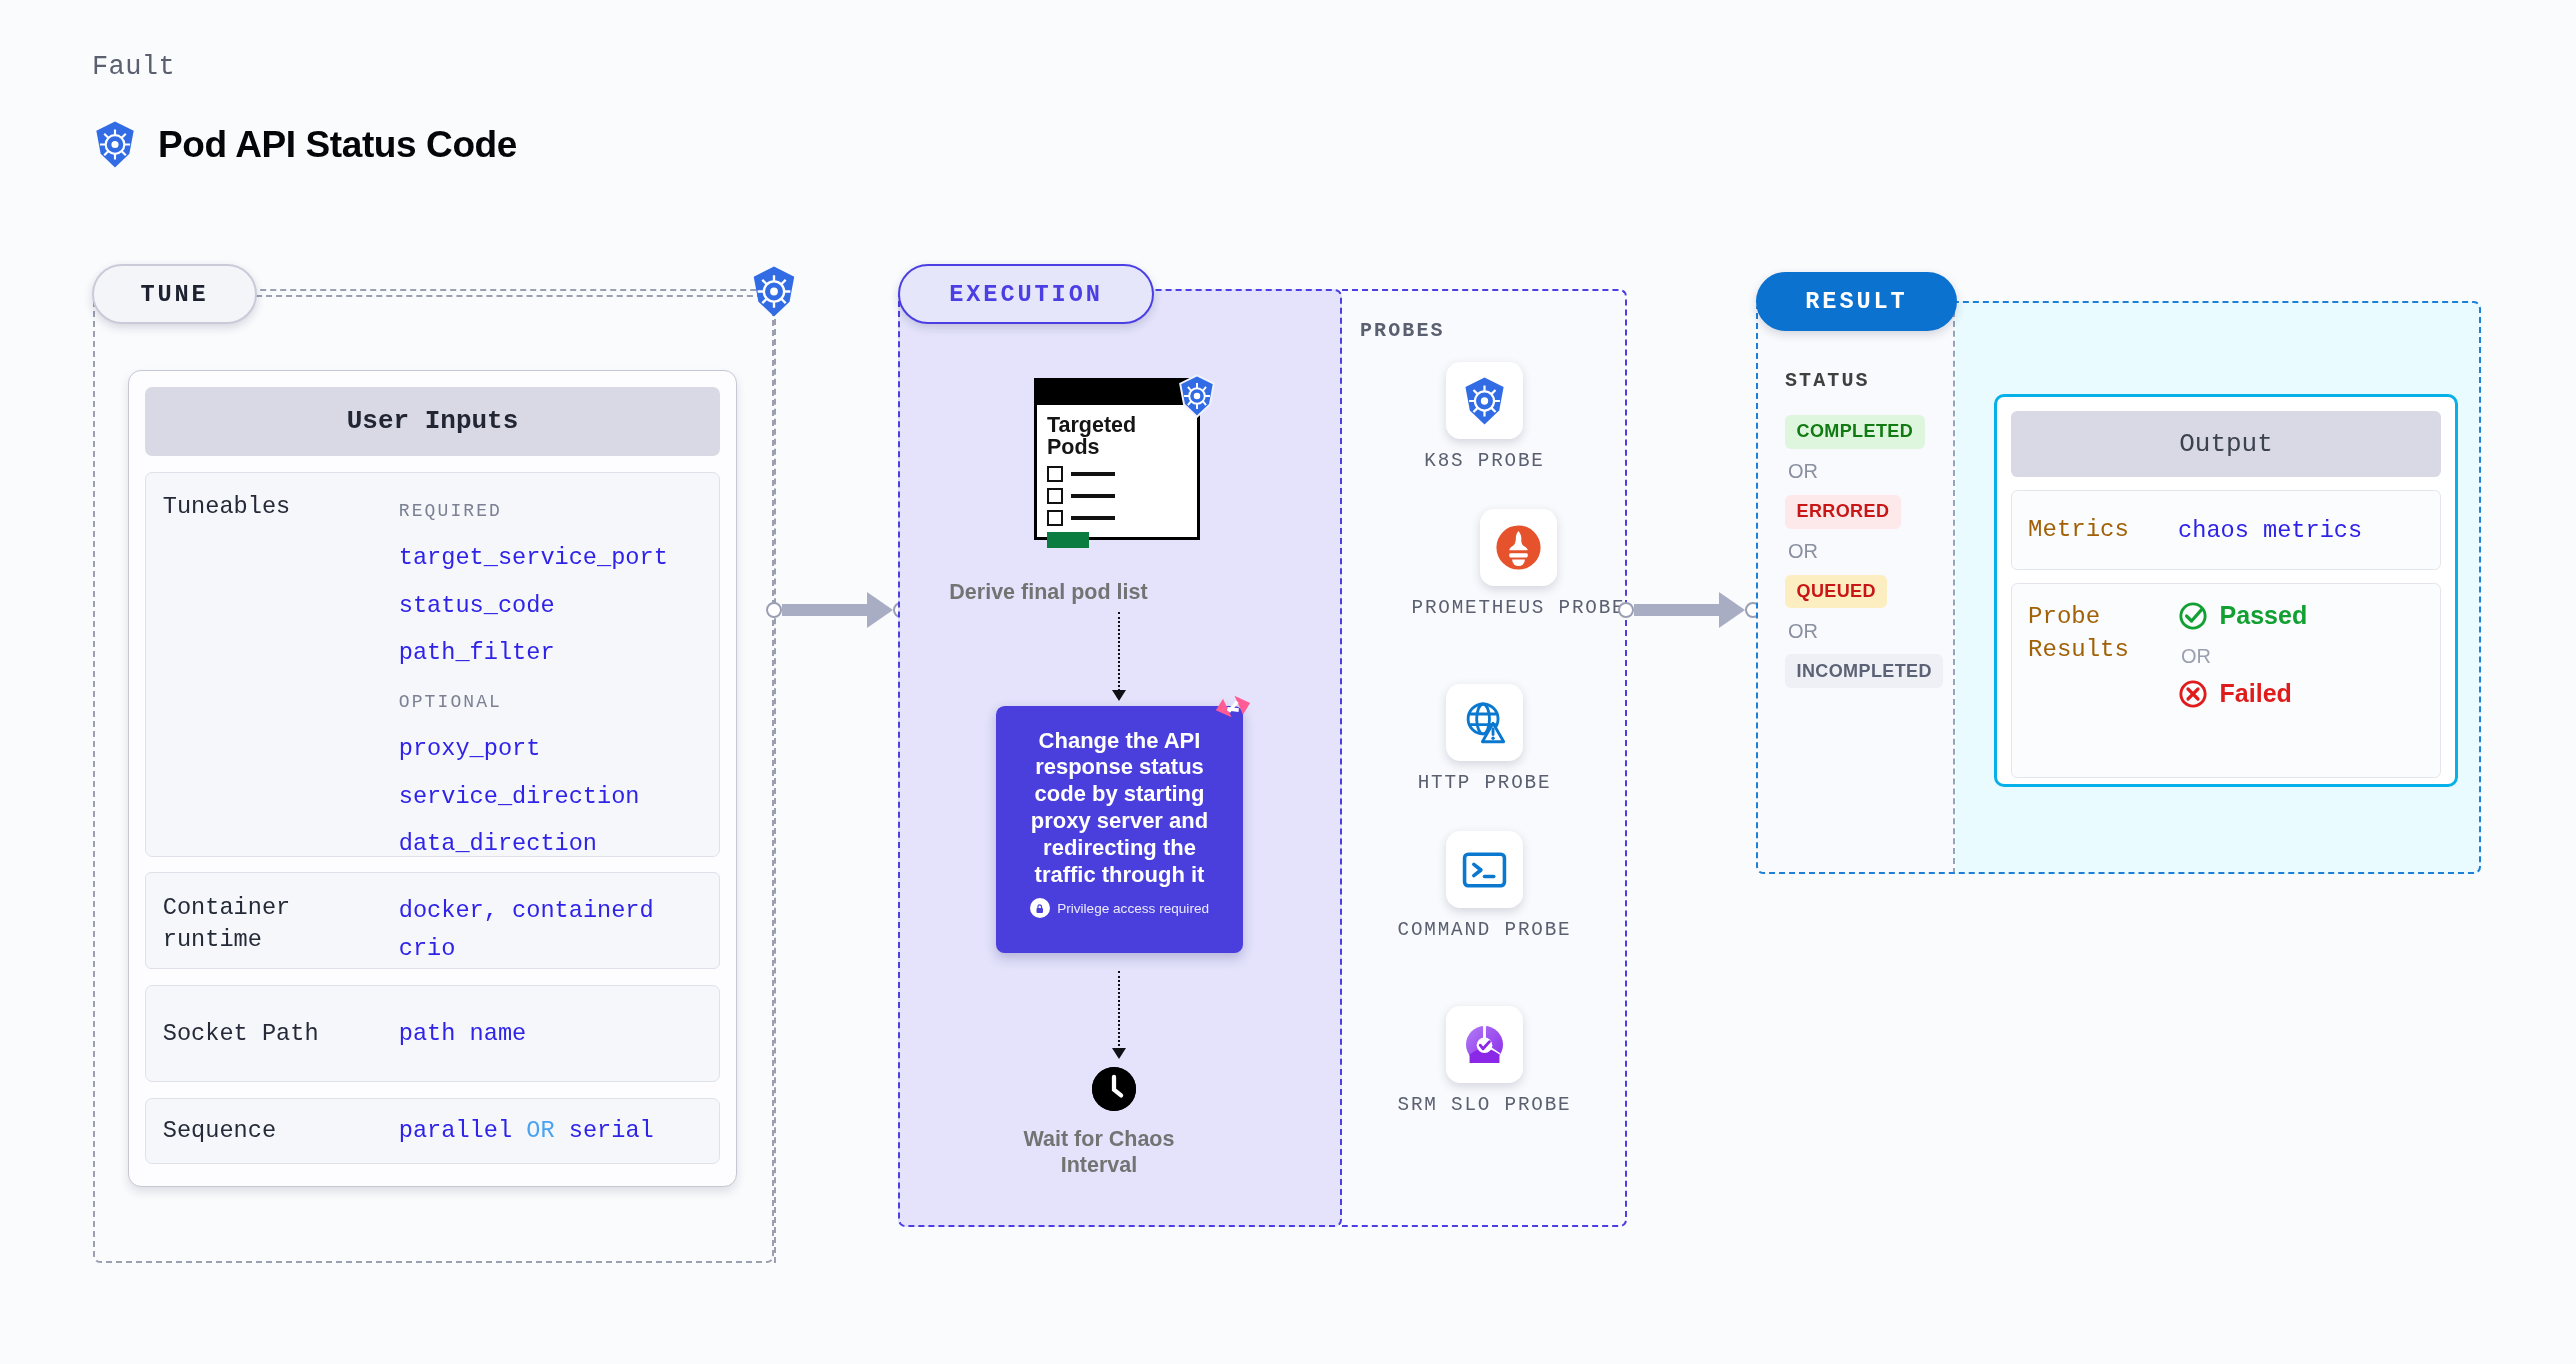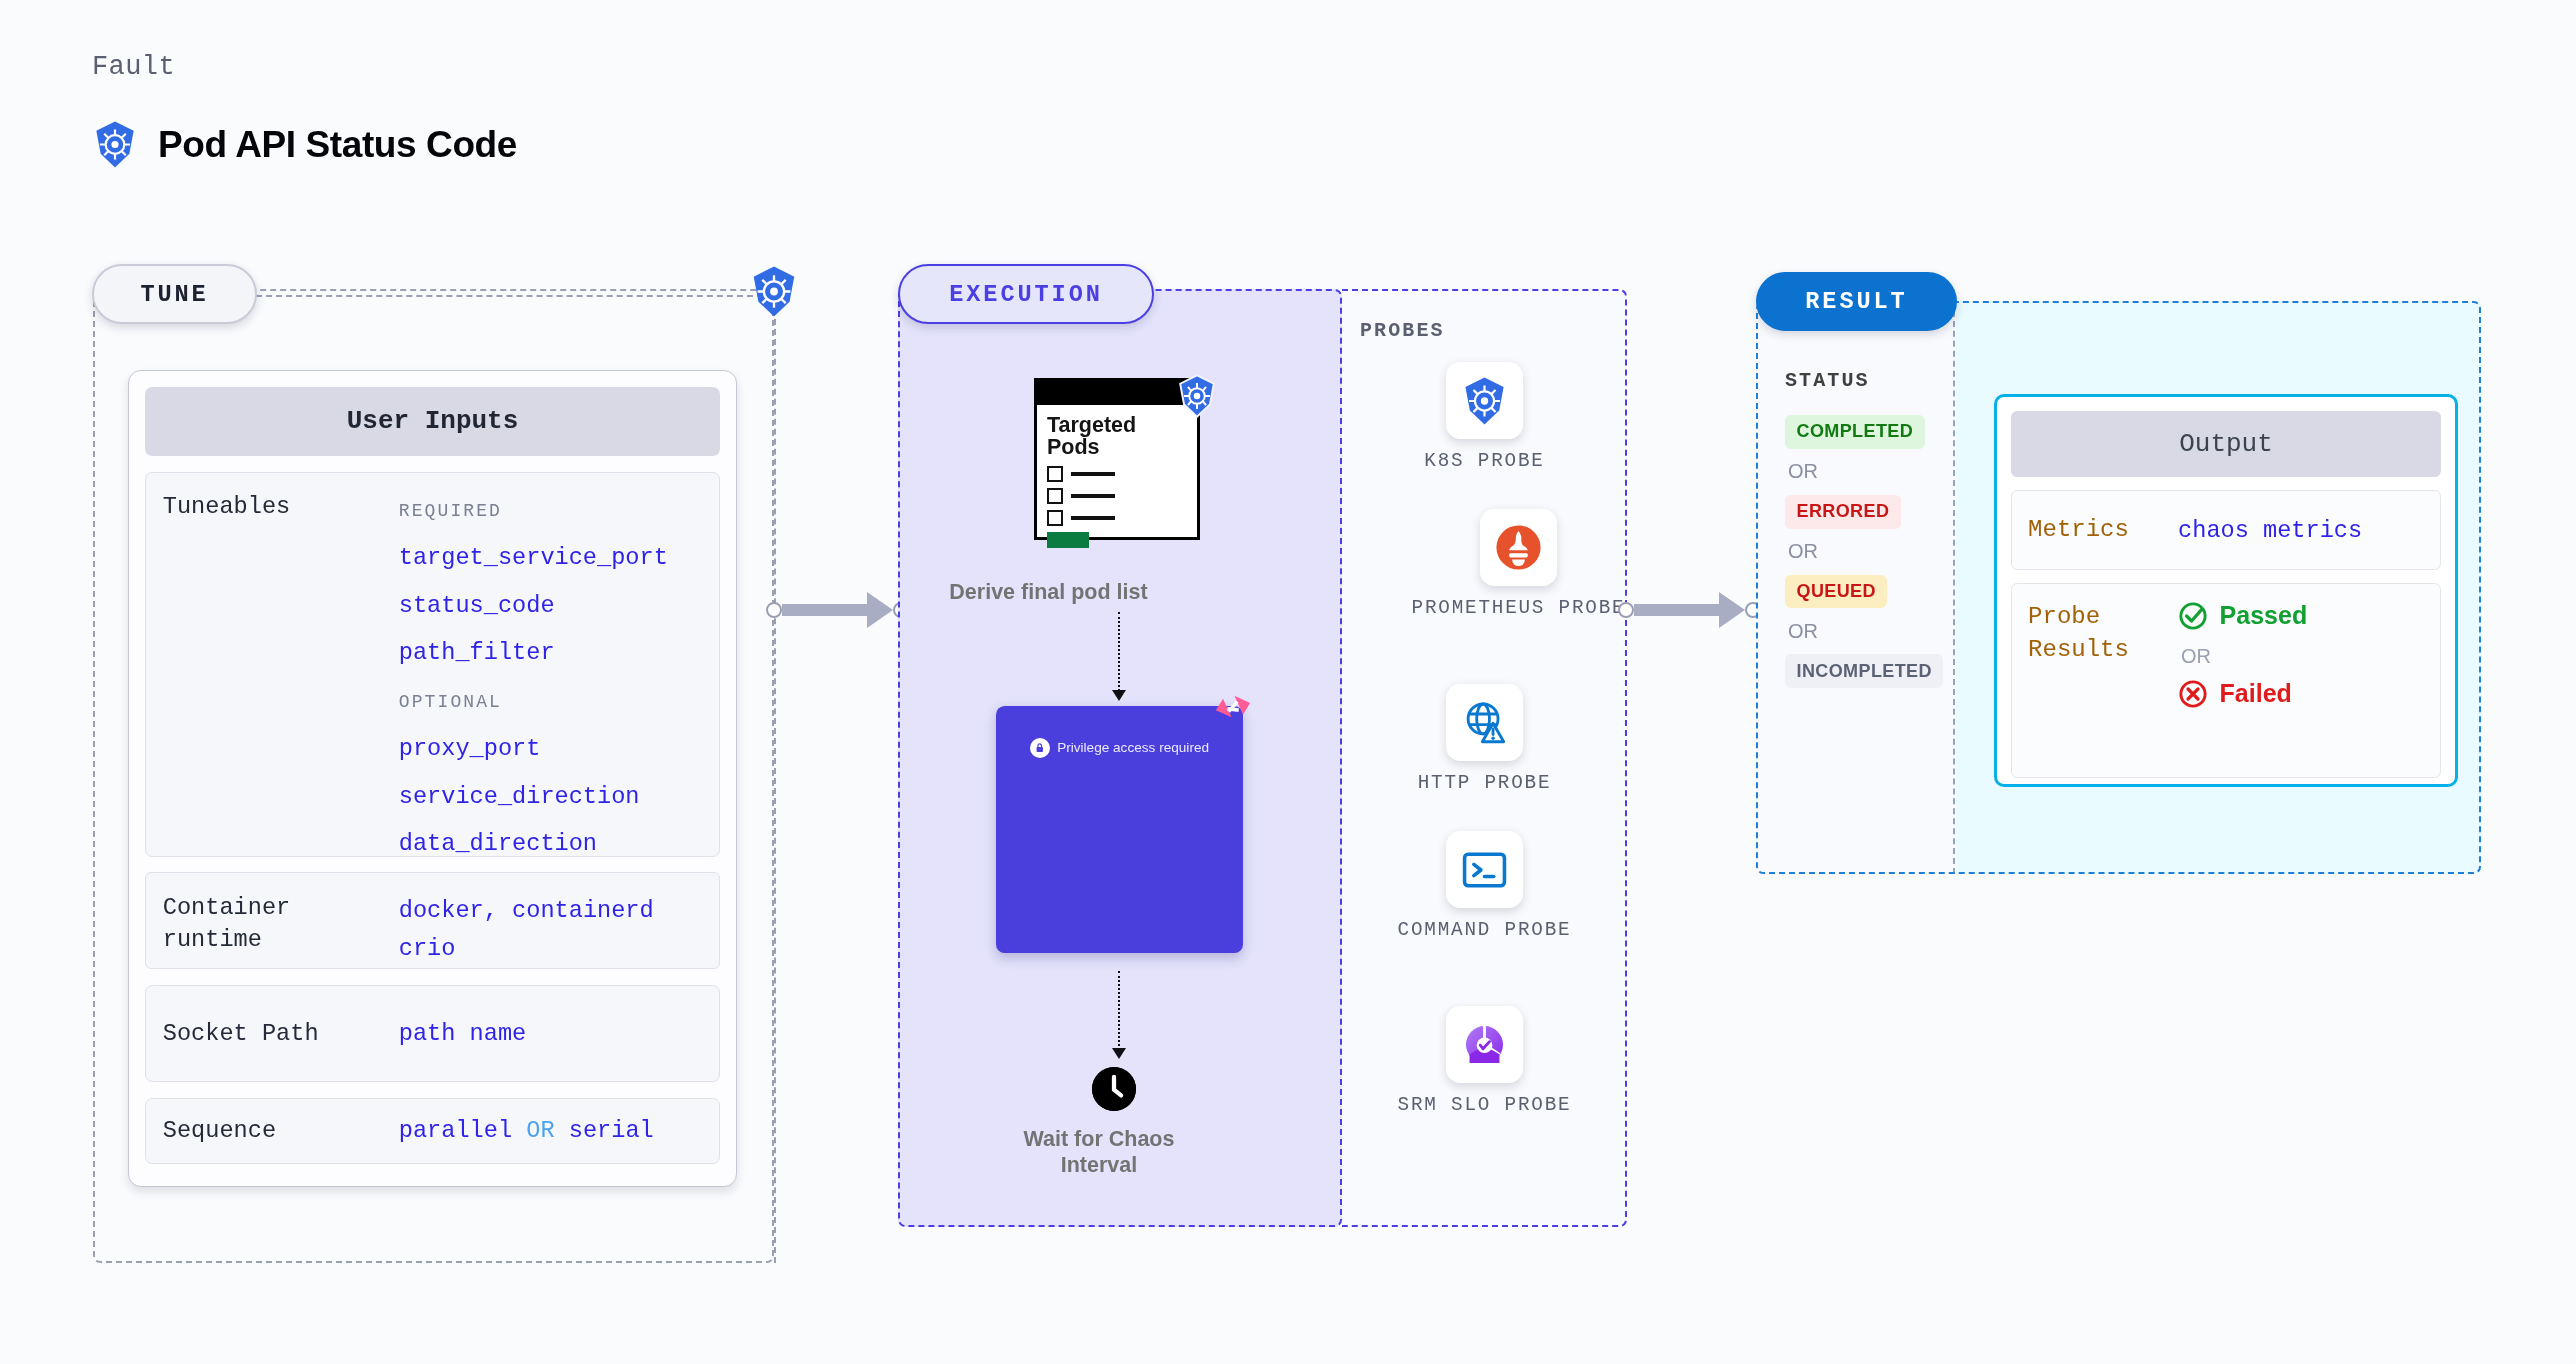--- a/index.html
+++ b/index.html
@@ -340,20 +340,21 @@
 
   <div class="purple-card">
     <div class="chaos-ribbon">
       <svg width="40" height="40" viewBox="0 0 56 56">
         <path d="M30 4 L52 14 L42 30 Z" fill="#ff5c96"></path>
         <path d="M26 34 L4 24 L14 8 Z" fill="#ff5c96"></path>
         <path d="M22 26 L34 12" stroke="#fff" stroke-width="5" fill="none"></path>
         <path d="M20 22 L36 24" stroke="#fff" stroke-width="5" fill="none"></path>
       </svg>
     </div>
+    <div class="purple-text">Change the API response status code by starting proxy server and redirecting the traffic through it</div>
     <div class="priv-row">
       <span class="lock-badge">
         <svg width="11.5" height="11.5" viewBox="0 0 16 16">
           <rect x="3.5" y="7" width="9" height="7" rx="1.4" fill="#4a3fdd"></rect>
           <path d="M5.5 7 V5.2 a2.5 2.5 0 0 1 5 0 V7" stroke="#4a3fdd" stroke-width="1.7" fill="none"></path>
         </svg>
       </span>
       <span class="priv-txt">Privilege access required</span>
     </div>
   </div>

